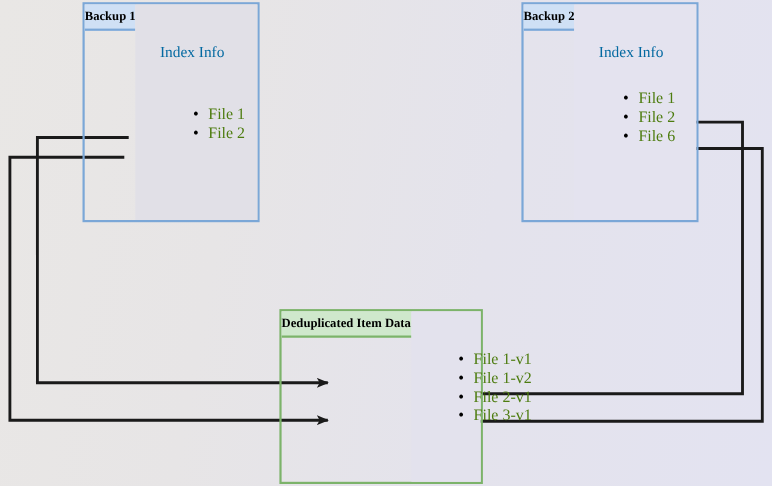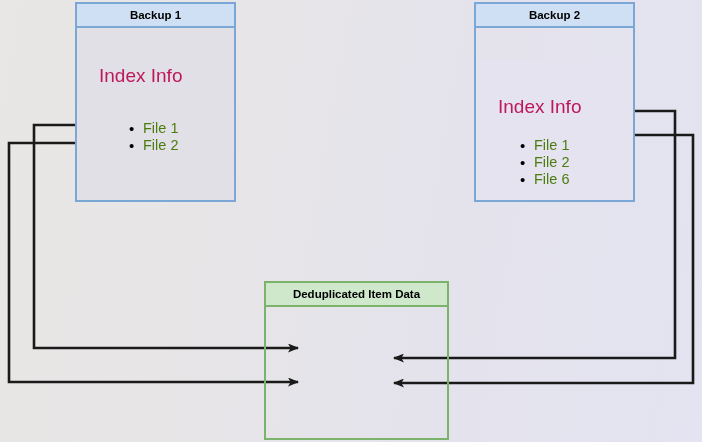--- a/index.html
+++ b/index.html
@@ -28,21 +28,22 @@
     height: 442px;
     pointer-events: none;
   }
   
   .box {
     position: absolute;
     box-sizing: border-box;
     border-width: 2px;
     border-style: solid;
     display: flex;
-    flex-direction: column;
+    flex-direction: row;
+    font-family: Liberation Serif, serif;
   }
   .box-header {
     box-sizing: border-box;
     height: 24px;
     line-height: 22px;
     text-align: center;
     font-size: 11.5px;
     font-weight: bold;
     color: #000000;
     border-bottom-width: 2px;
@@ -73,22 +74,22 @@
   .box.green .box-header {
     background: #cfe8cc;
     border-bottom-color: #7cb36a;
   }
   .box.green .box-body {
     background: #e3e2ed;
   }
   
   .index-label {
     position: absolute;
-    font-size: 19px;
-    color: #be185d;
+    font-size: 14px;
+    color: #0369a1;
     white-space: nowrap;
   }
   .file-list {
     position: absolute;
     margin: 0;
     padding: 0;
     list-style: none;
   }
   .file-list li {
     position: relative;
@@ -139,29 +140,37 @@
     <div class="box-header">Backup 1</div>
     <div class="box-body">
       <div class="index-label" style="left:22px; top:37px;">Index Info</div>
       <ul class="file-list" style="left:52px; top:92px;">
         <li>File 1</li>
         <li>File 2</li>
       </ul>
     </div>
   </div>
 
-  <div class="box blue tint2" style="left:474px; top:2px; width:161px; height:200px;gap:31px;">
+  <div class="box blue tint2" style="left:474px; top:2px; width:161px; height:200px;">
     <div class="box-header">Backup 2</div>
     <div class="box-body">
       <div class="index-label" style="left:22px; top:37px;">Index Info</div>
       <ul class="file-list" style="left:44px; top:78px;">
         <li>File 1</li>
         <li>File 2</li>
         <li>File 6</li>
       </ul>
     </div>
   </div>
 
-  <div class="box green" style="left:264px; top:281px; width:185px; height:159px;">
+  <div class="box green" style="left:254px; top:281px; width:185px; height:159px;">
     <div class="box-header">Deduplicated Item Data</div>
+    <div class="box-body">
+      <ul class="file-list dedup-list" style="left:43px; top:36px;">
+        <li>File 1-v1</li>
+        <li>File 1-v2</li>
+        <li>File 2-v1</li>
+        <li>File 3-v1</li>
+      </ul>
+    </div>
   </div>
 
 </div>
 
 </body></html>

